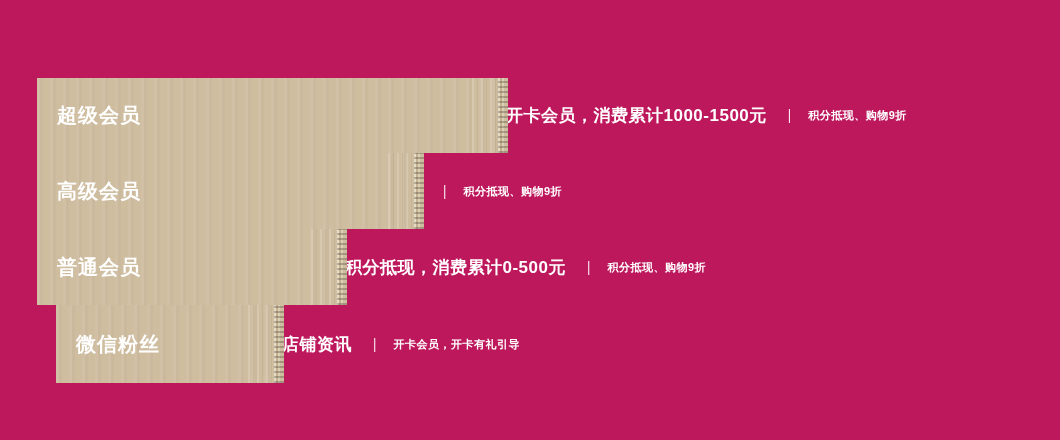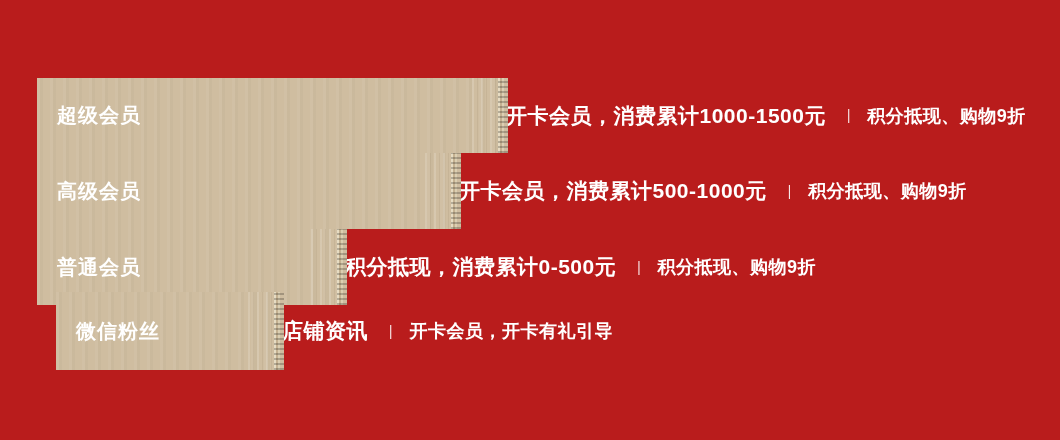--- a/index.html
+++ b/index.html
@@ -4,50 +4,50 @@
 <style>
   html, body {
     margin: 0;
     padding: 0;
     background: #000000;
   }
   .stage {
     position: relative;
     width: 1060px;
     height: 440px;
-    background: #b91c1c;
+    background: #be185d;
     overflow: hidden;
     font-family: "Liberation Sans", sans-serif;
   }
   .tier-row {
     position: absolute;
     left: 37px;
     display: flex;
     align-items: center;
   }
   .row0 { top: 78px;  height: 75px; }
   .row1 { top: 153px; height: 76px; }
   .row2 { top: 229px; height: 76px; }
-  .row3 { top: 292px; height: 78px; padding-left: 19px; }
+  .row3 { top: 305px; height: 78px; padding-left: 19px; }
 
   .bar {
     position: relative;
     height: 100%;
     flex: 0 0 auto;
     background:
       repeating-linear-gradient(90deg,
         rgba(255,255,255,0.05) 0px, rgba(255,255,255,0.05) 3px,
         rgba(0,0,0,0.025) 3px, rgba(0,0,0,0.025) 6px,
         rgba(255,255,255,0.00) 6px, rgba(255,255,255,0.00) 13px),
       #cfbda0;
     display: flex;
     align-items: center;
   }
   .row0 .bar { width: 471px; }
-  .row1 .bar { width: 424px; }
+  .row1 .bar { width: 387px; }
   .row2 .bar { width: 310px; }
   .row3 .bar { width: 228px; }
 
   
   .bar-streaks {
     position: absolute;
     top: 0; bottom: 0; right: 10px;
     width: 26px;
     background: repeating-linear-gradient(90deg,
       rgba(255,255,255,0.16) 0 2px,
@@ -75,34 +75,34 @@
     white-space: nowrap;
   }
   .tier-info {
     display: flex;
     align-items: center;
     white-space: nowrap;
     margin-left: -2px;
   }
   .tier-req {
     color: #ffffff;
-    font-size: 21px;
+    font-size: 17px;
     font-weight: bold;
     letter-spacing: 0.5px;
   }
   .tier-sep {
     color: rgba(255,255,255,0.92);
     font-size: 13px;
     font-weight: normal;
     margin: 0 17px 0 21px;
     transform: scaleY(1.1);
   }
   .tier-benefit {
     color: #ffffff;
-    font-size: 18px;
+    font-size: 11px;
     font-weight: bold;
     letter-spacing: 0.5px;
   }
 </style>
 </head>
 <body>
 
 <div class="stage">
 
   <div class="tier-row row0">
@@ -118,21 +118,20 @@
     </div>
   </div>
 
   <div class="tier-row row1">
     <div class="bar">
       <span class="tier-name">高级会员</span>
       <span class="bar-streaks"></span>
       <span class="bar-torn-edge"></span>
     </div>
     <div class="tier-info">
-      <span class="tier-req">开卡会员，消费累计500-1000元</span>
       <span class="tier-sep">|</span>
       <span class="tier-benefit">积分抵现、购物9折</span>
     </div>
   </div>
 
   <div class="tier-row row2">
     <div class="bar">
       <span class="tier-name">普通会员</span>
       <span class="bar-streaks"></span>
       <span class="bar-torn-edge"></span>

